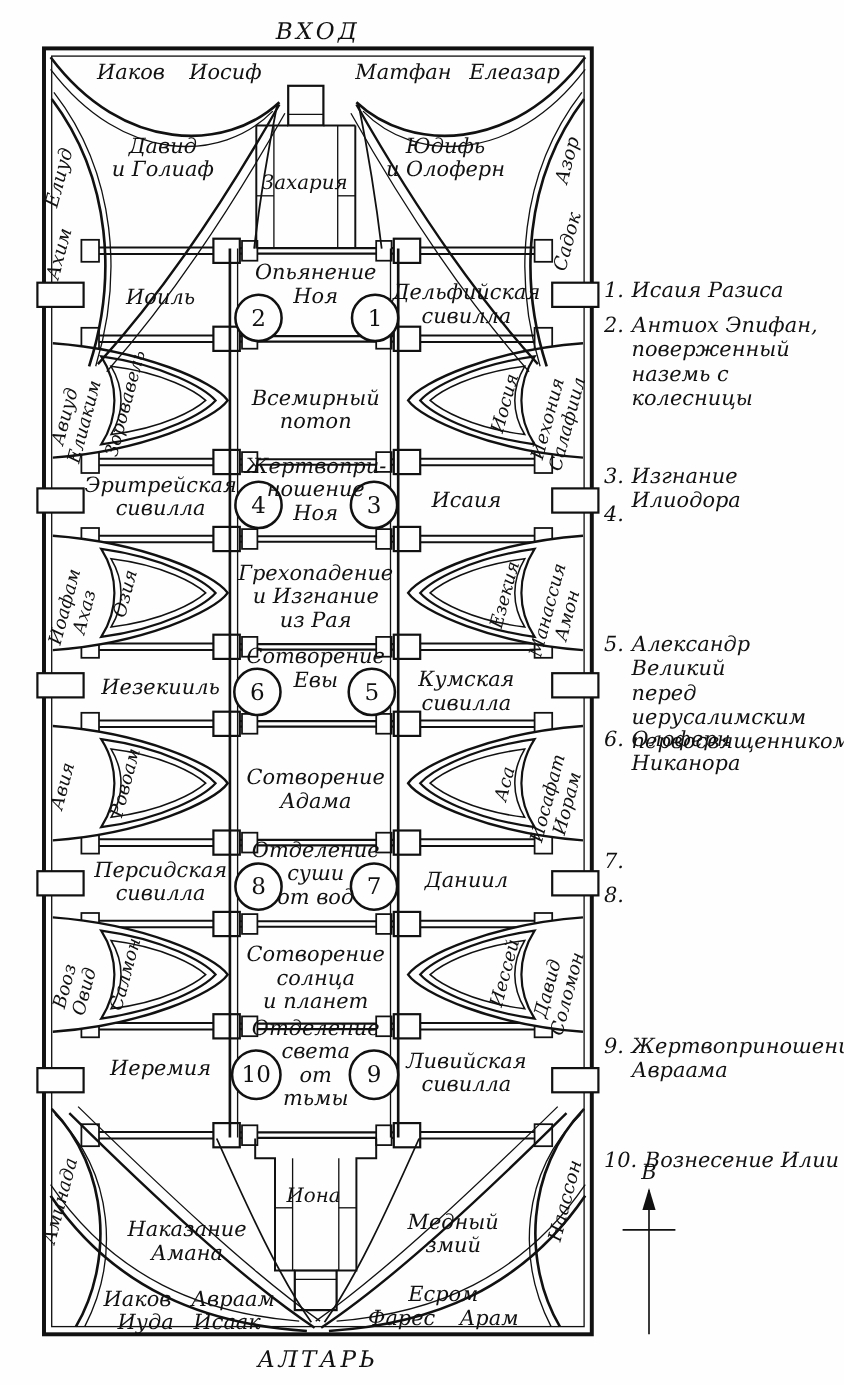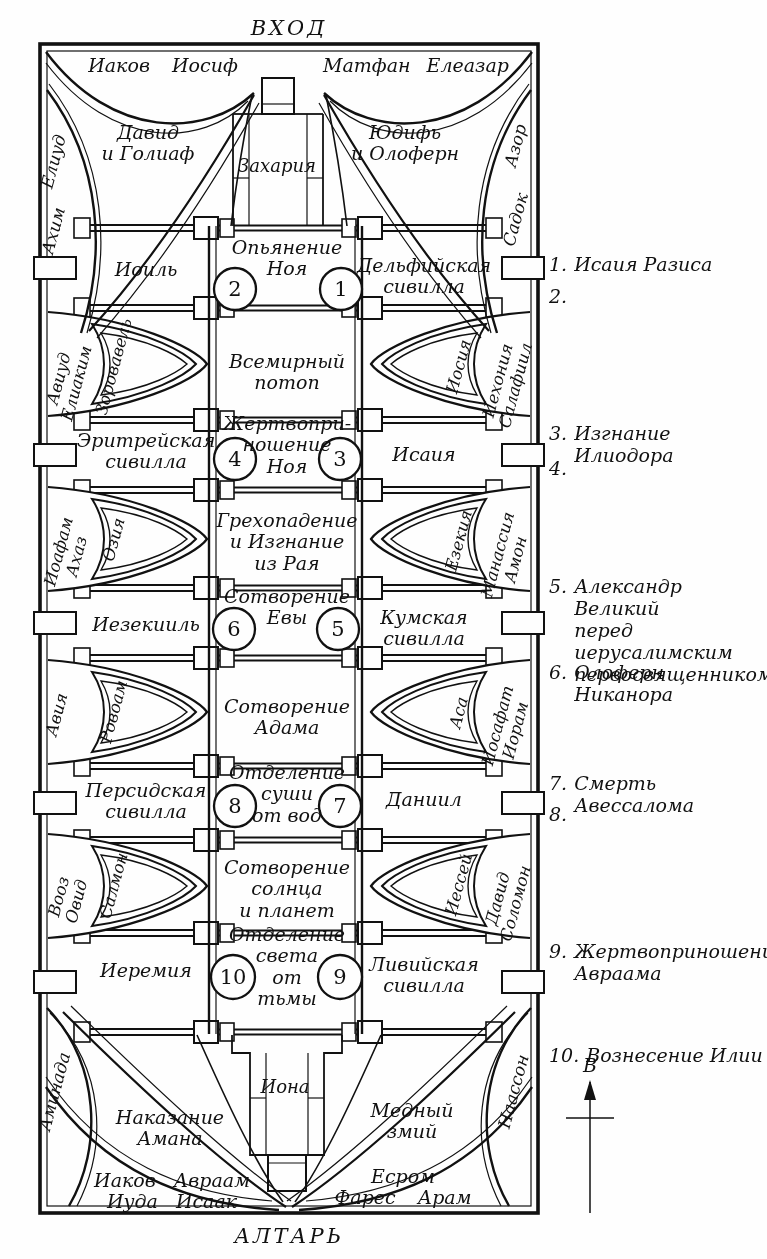--- a/index.html
+++ b/index.html
@@ -396,20 +396,23 @@
   </g>
 </svg>
 
 <div class="legend">
   <div class="leg" style="top:253px">
         <span class="lnum">1.</span>
         <span class="ltxt">Исаия Разиса</span>
       </div>
   <div class="leg" style="top:285px">
         <span class="lnum">2.</span>
+        <span class="ltxt">Антиох Эпифан,
+поверженный
+наземь с колесницы</span>
       </div>
   <div class="leg" style="top:422px">
         <span class="lnum">3.</span>
         <span class="ltxt">Изгнание Илиодора</span>
       </div>
   <div class="leg" style="top:457px">
         <span class="lnum">4.</span>
       </div>
   <div class="leg" style="top:575px">
         <span class="lnum">5.</span>
@@ -417,21 +420,20 @@
 перед
 иерусалимским
 первосвященником</span>
       </div>
   <div class="leg" style="top:661px">
         <span class="lnum">6.</span>
         <span class="ltxt">Олоферн Никанора</span>
       </div>
   <div class="leg" style="top:772px">
         <span class="lnum">7.</span>
-        <span class="ltxt">Смерть Авессалома</span>
       </div>
   <div class="leg" style="top:803px">
         <span class="lnum">8.</span>
       </div>
   <div class="leg" style="top:940px">
         <span class="lnum">9.</span>
         <span class="ltxt">Жертвоприношение
 Авраама</span>
       </div>
   <div class="leg" style="top:1044px">

